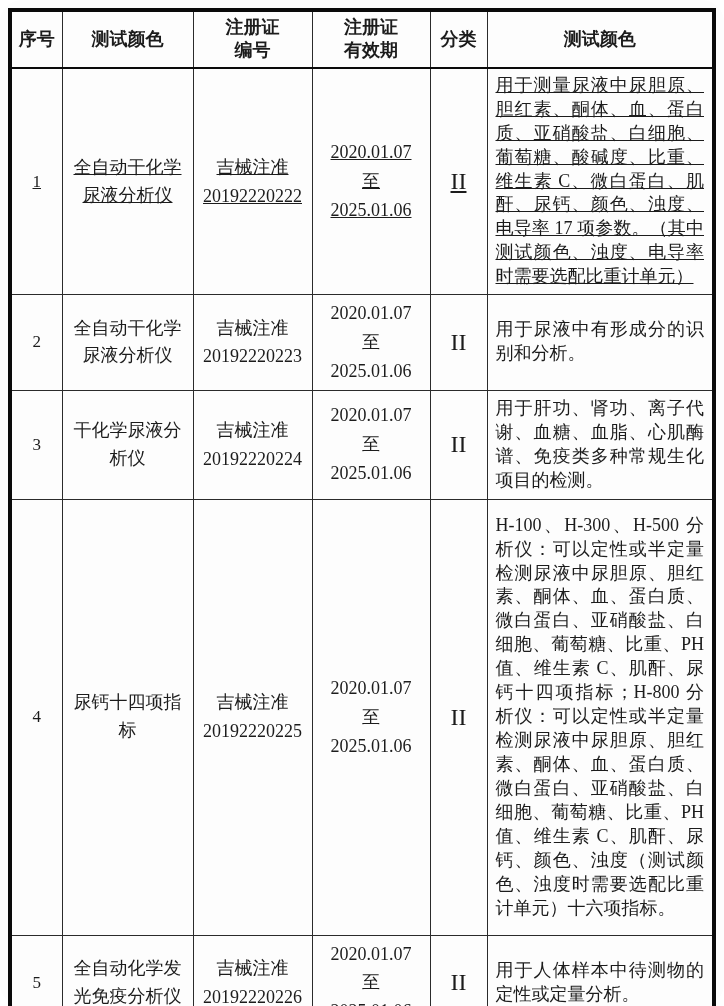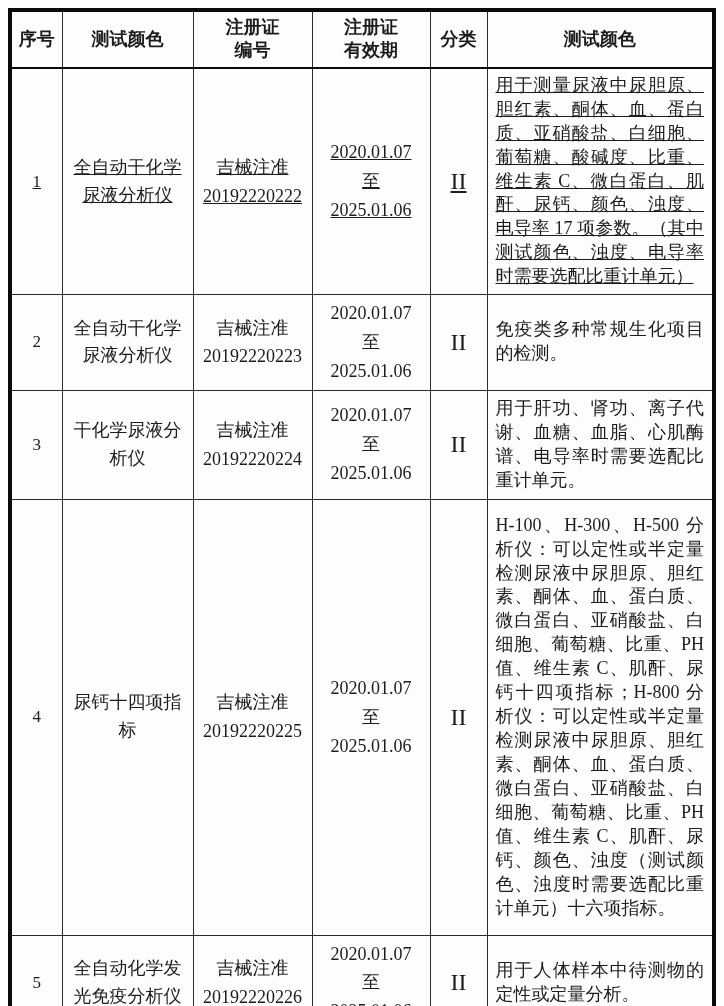--- a/index.html
+++ b/index.html
@@ -118,32 +118,32 @@
   </tr>
         <tr class="r1">
     <td class="c-no">2</td>
     <td class="c-name">全自动干化学尿液分析仪</td>
     <td class="c-cert">吉械注准
 20192220223</td>
     <td class="c-valid">2020.01.07
 至
 2025.01.06</td>
     <td class="c-class">II</td>
-    <td class="c-use">免疫类多种常规生化项目的检测。</td>
+    <td class="c-use">用于尿液中有形成分的识别和分析。</td>
   </tr>
         <tr class="r2">
     <td class="c-no">3</td>
     <td class="c-name">干化学尿液分析仪</td>
     <td class="c-cert">吉械注准
 20192220224</td>
     <td class="c-valid">2020.01.07
 至
 2025.01.06</td>
     <td class="c-class">II</td>
-    <td class="c-use">用于肝功、肾功、离子代谢、血糖、血脂、心肌酶谱、电导率时需要选配比重计单元。</td>
+    <td class="c-use">用于肝功、肾功、离子代谢、血糖、血脂、心肌酶谱、免疫类多种常规生化项目的检测。</td>
   </tr>
         <tr class="r3">
     <td class="c-no">4</td>
     <td class="c-name">尿钙十四项指标</td>
     <td class="c-cert">吉械注准
 20192220225</td>
     <td class="c-valid">2020.01.07
 至
 2025.01.06</td>
     <td class="c-class">II</td>

